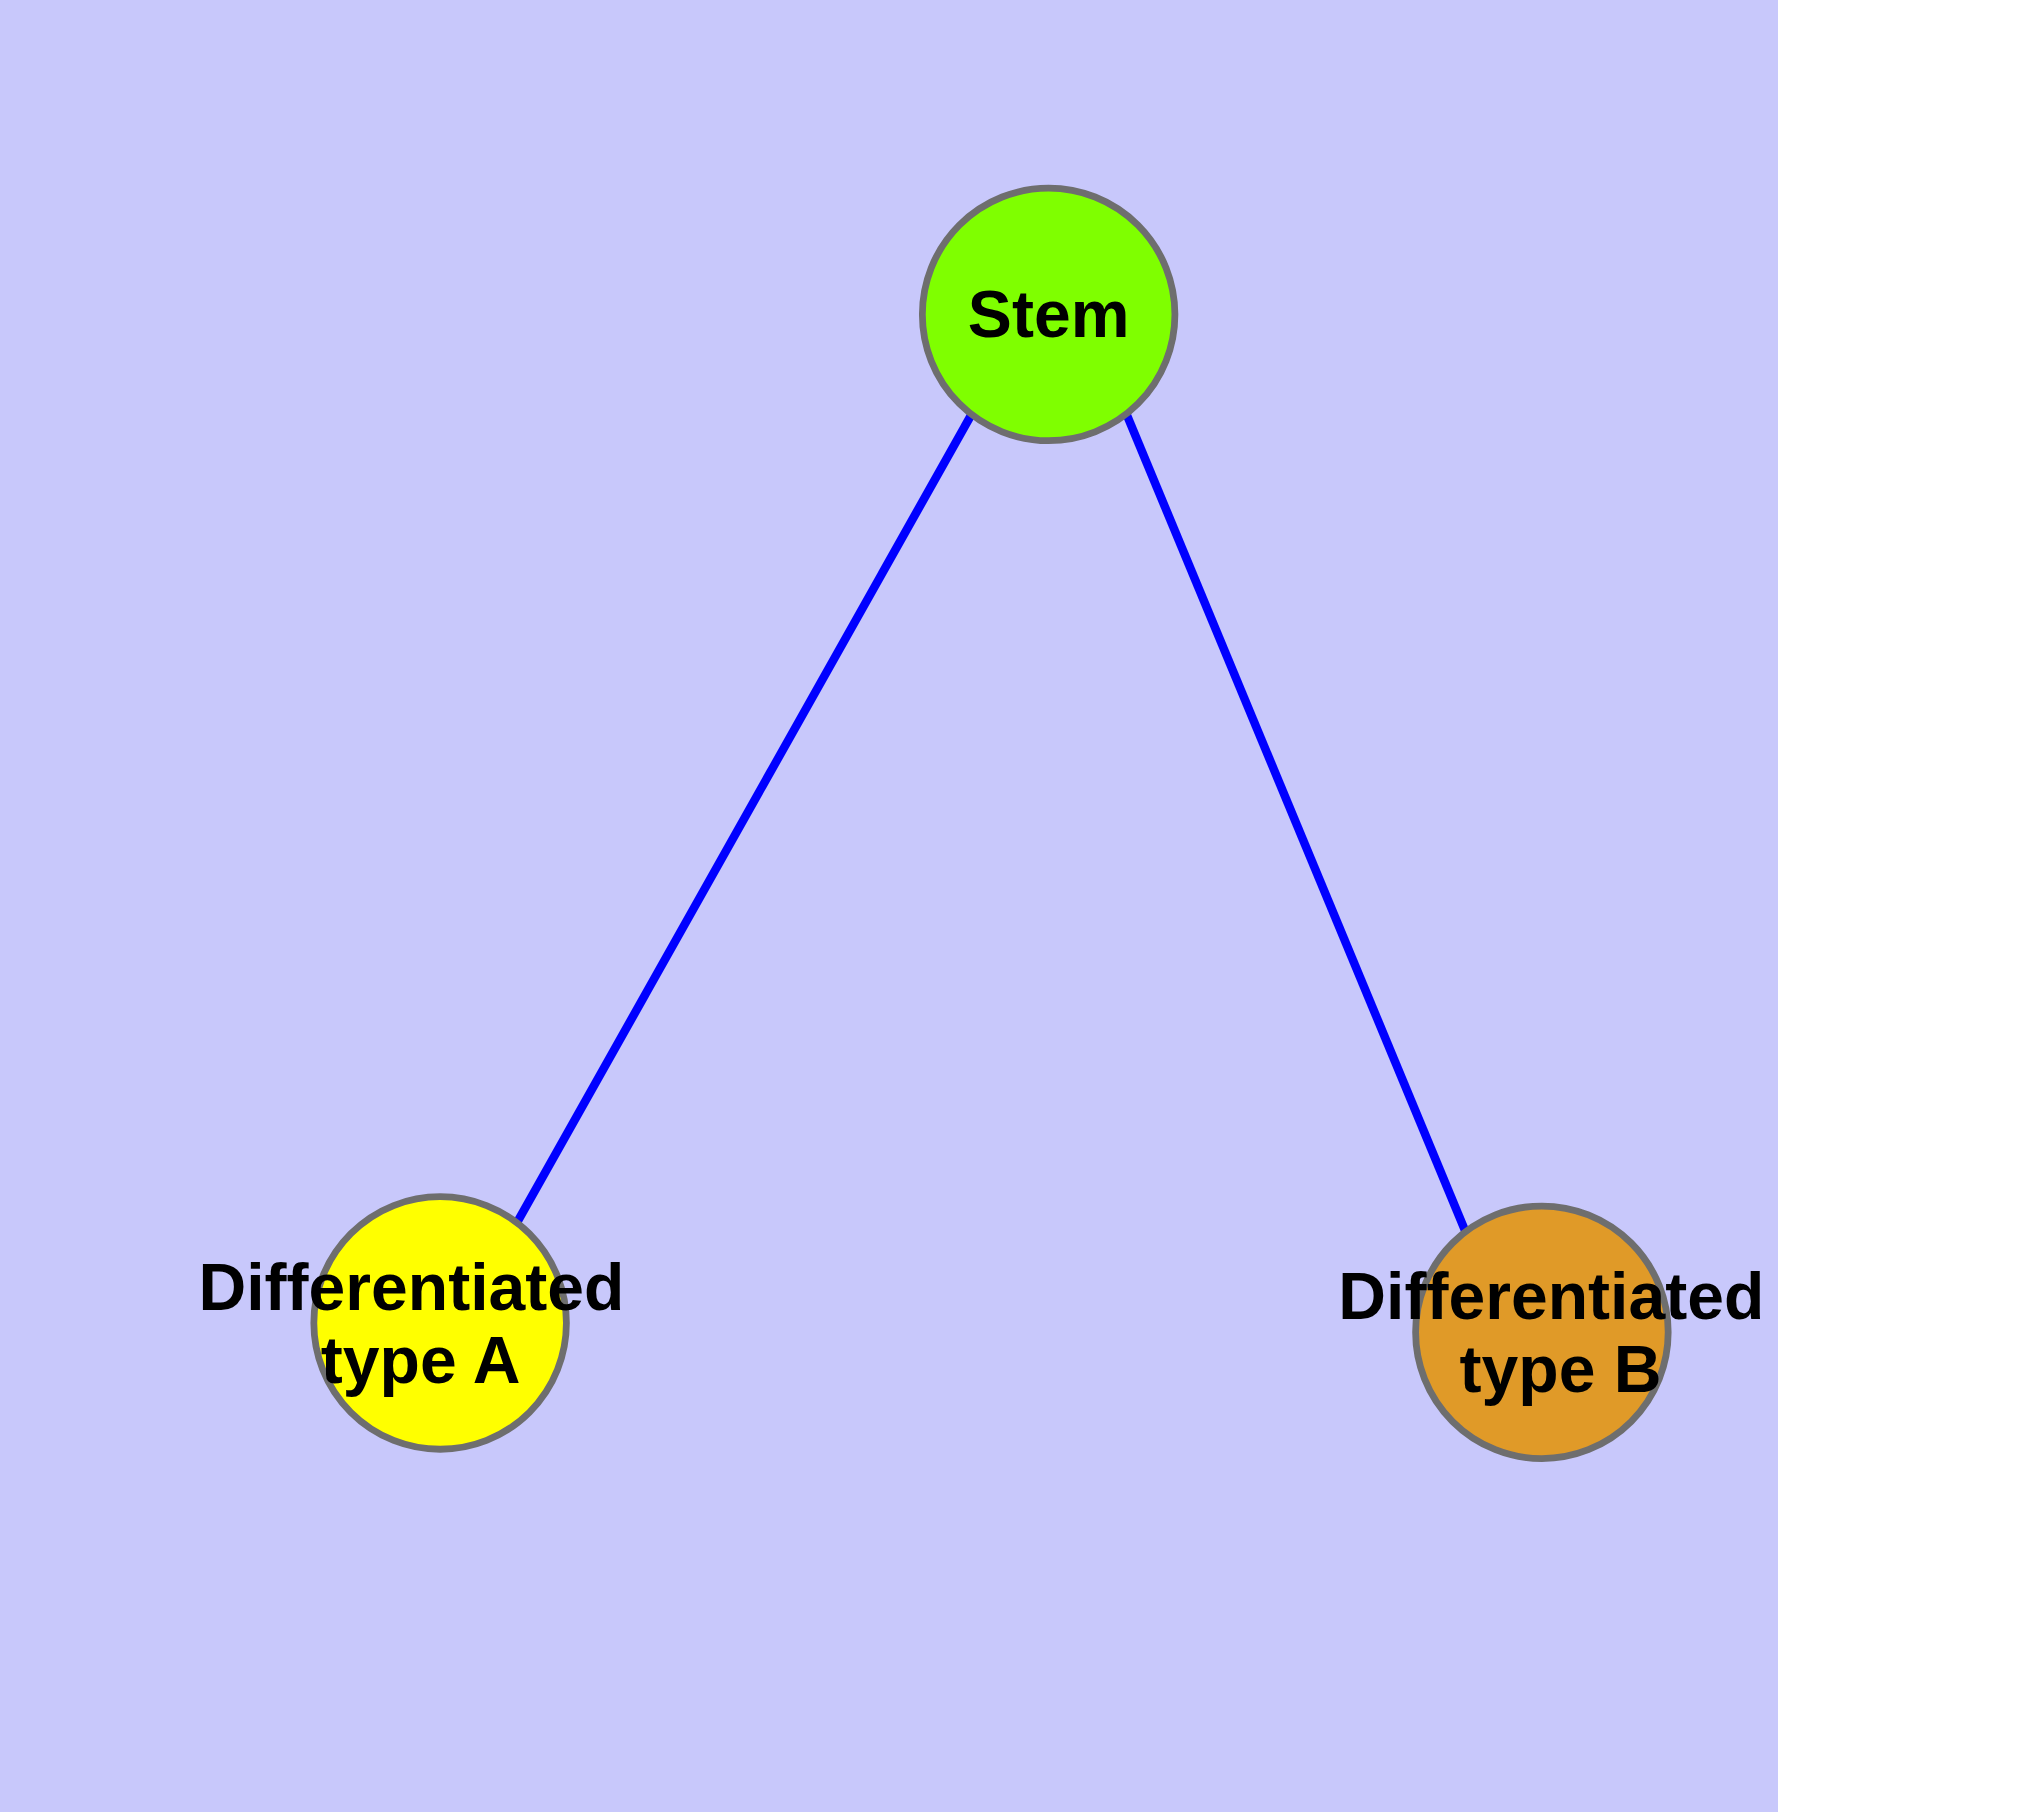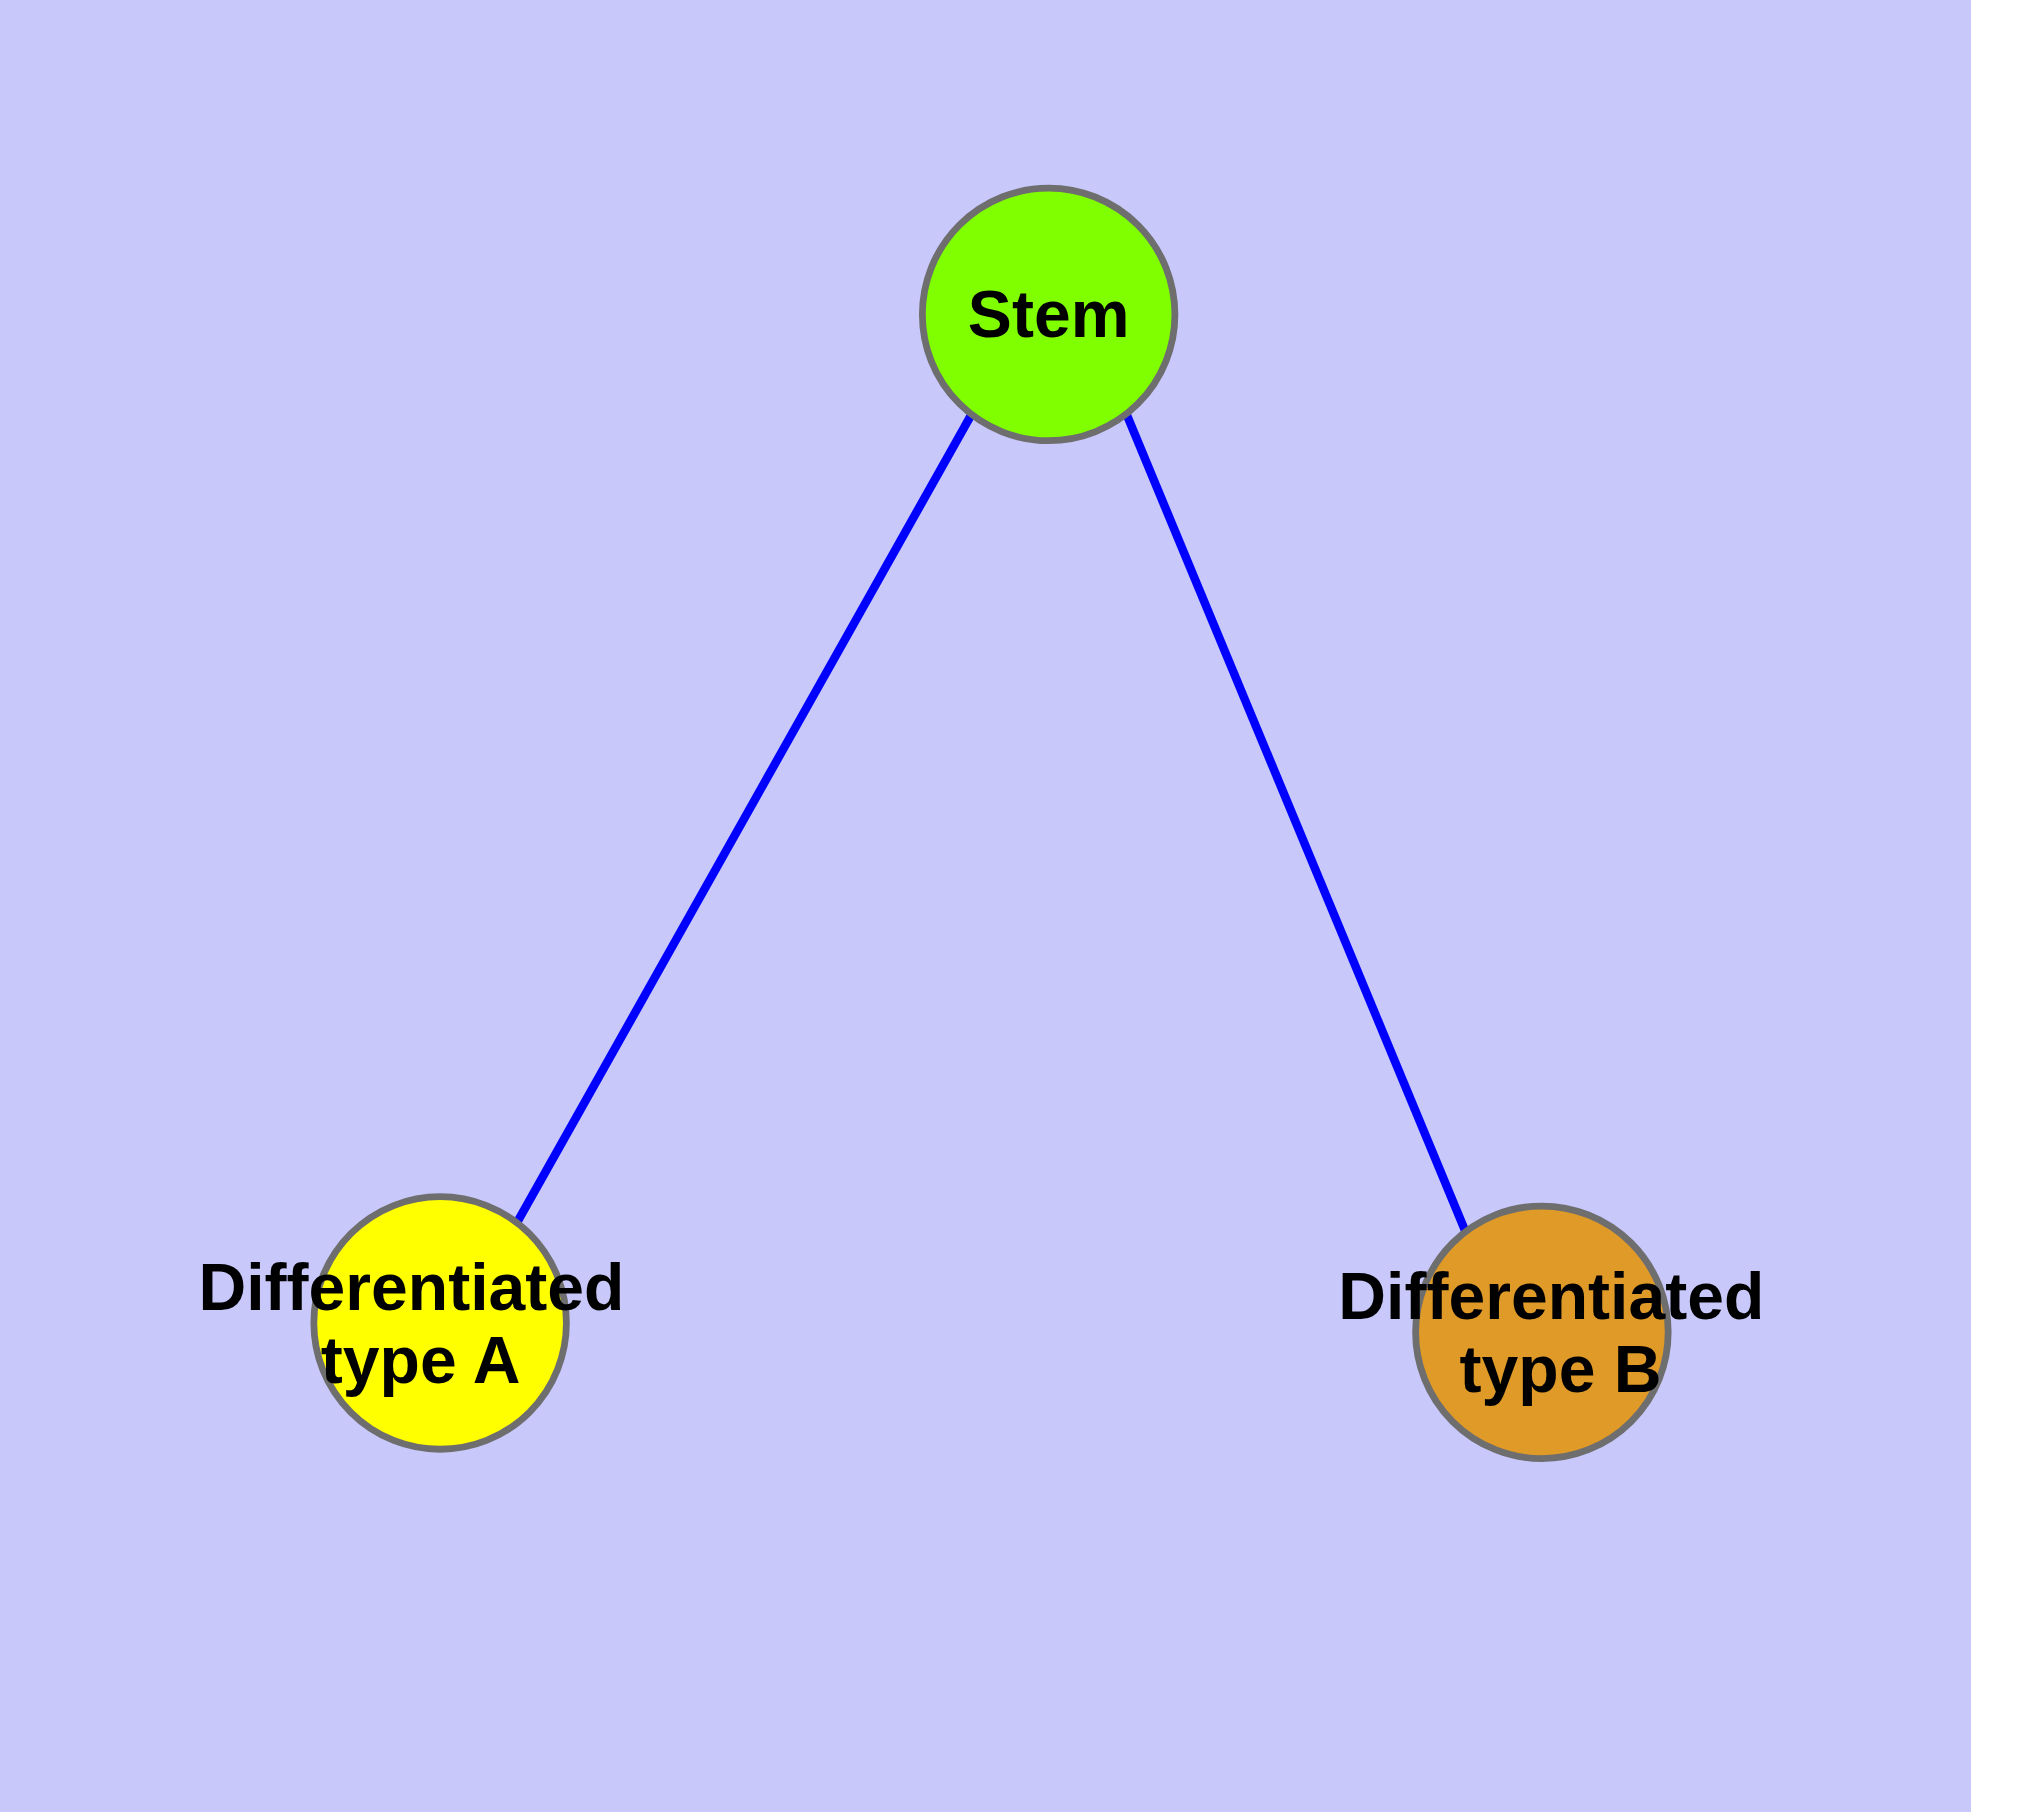--- a/index.html
+++ b/index.html
@@ -34,21 +34,21 @@
   .node-label {
     font-family: "Liberation Sans", sans-serif;
     font-weight: bold;
     fill: #000000;
     stroke: none;
   }
 </style>
 </head>
 <body>
 
-<div id="stage" style="width: 1971px; height: 1812px;">
+<div id="stage" style="width: 1778px; height: 1812px;">
 
   <div id="canvas-bg" style="width: 2021px; height: 1812px; background: rgb(200, 200, 251);"></div>
 
   <svg id="graph-svg" viewBox="0 0 2384 2138" xmlns="http://www.w3.org/2000/svg">
 
     <g>
       <line class="edge" x1="1146" y1="489" x2="610" y2="1442" stroke="#0000ff" stroke-width="10" stroke-linecap="butt"></line>
       <line class="edge" x1="1329" y1="489" x2="1728" y2="1451" stroke="#0000ff" stroke-width="10" stroke-linecap="butt"></line>
     </g>
 

